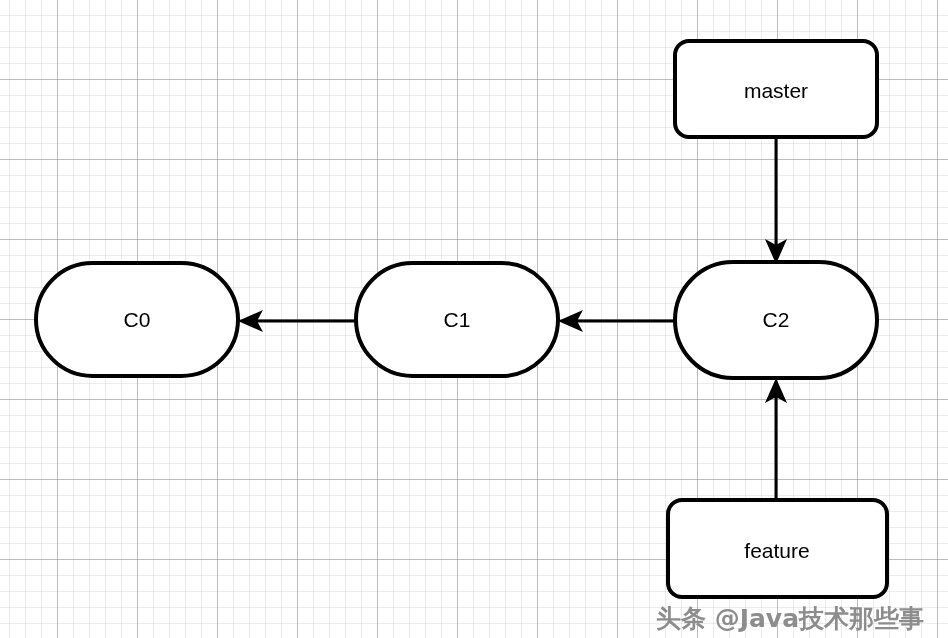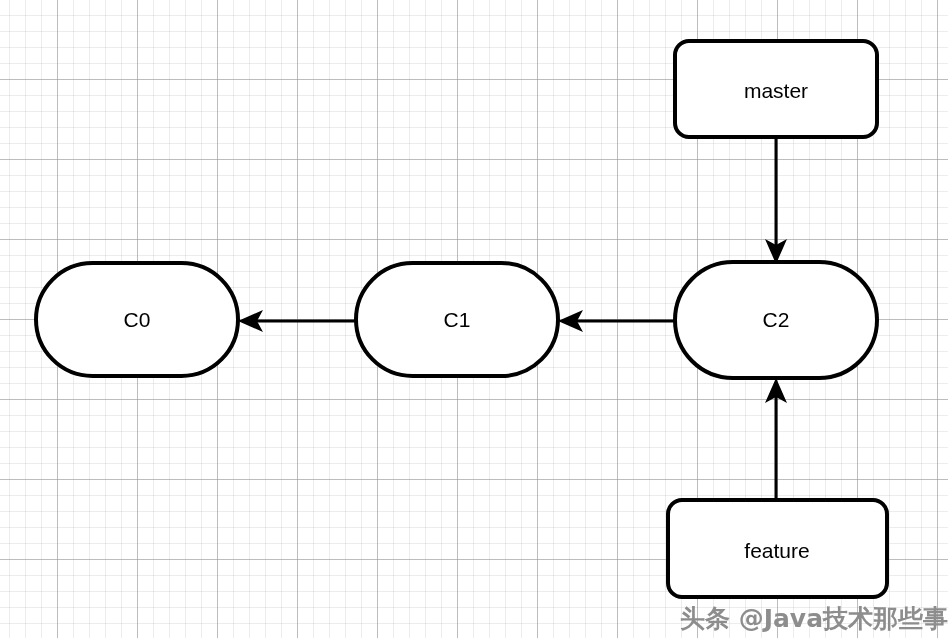--- a/index.html
+++ b/index.html
@@ -67,21 +67,21 @@
   .node-label {
     font-family: "Liberation Sans", "DejaVu Sans", sans-serif;
     font-size: 21px;
     fill: #000000;
     text-anchor: middle;
     dominant-baseline: middle;
   }
 
   .watermark {
     position: absolute;
-    right: 0;
+    right: 24px;
     bottom: 3px;
     font-family: "DejaVu Sans", "Liberation Sans", sans-serif;
     font-size: 25px;
     font-weight: 600;
     color: #8d8d8d;
     letter-spacing: 0px;
     white-space: nowrap;
     user-select: none;
   }
 </style>

